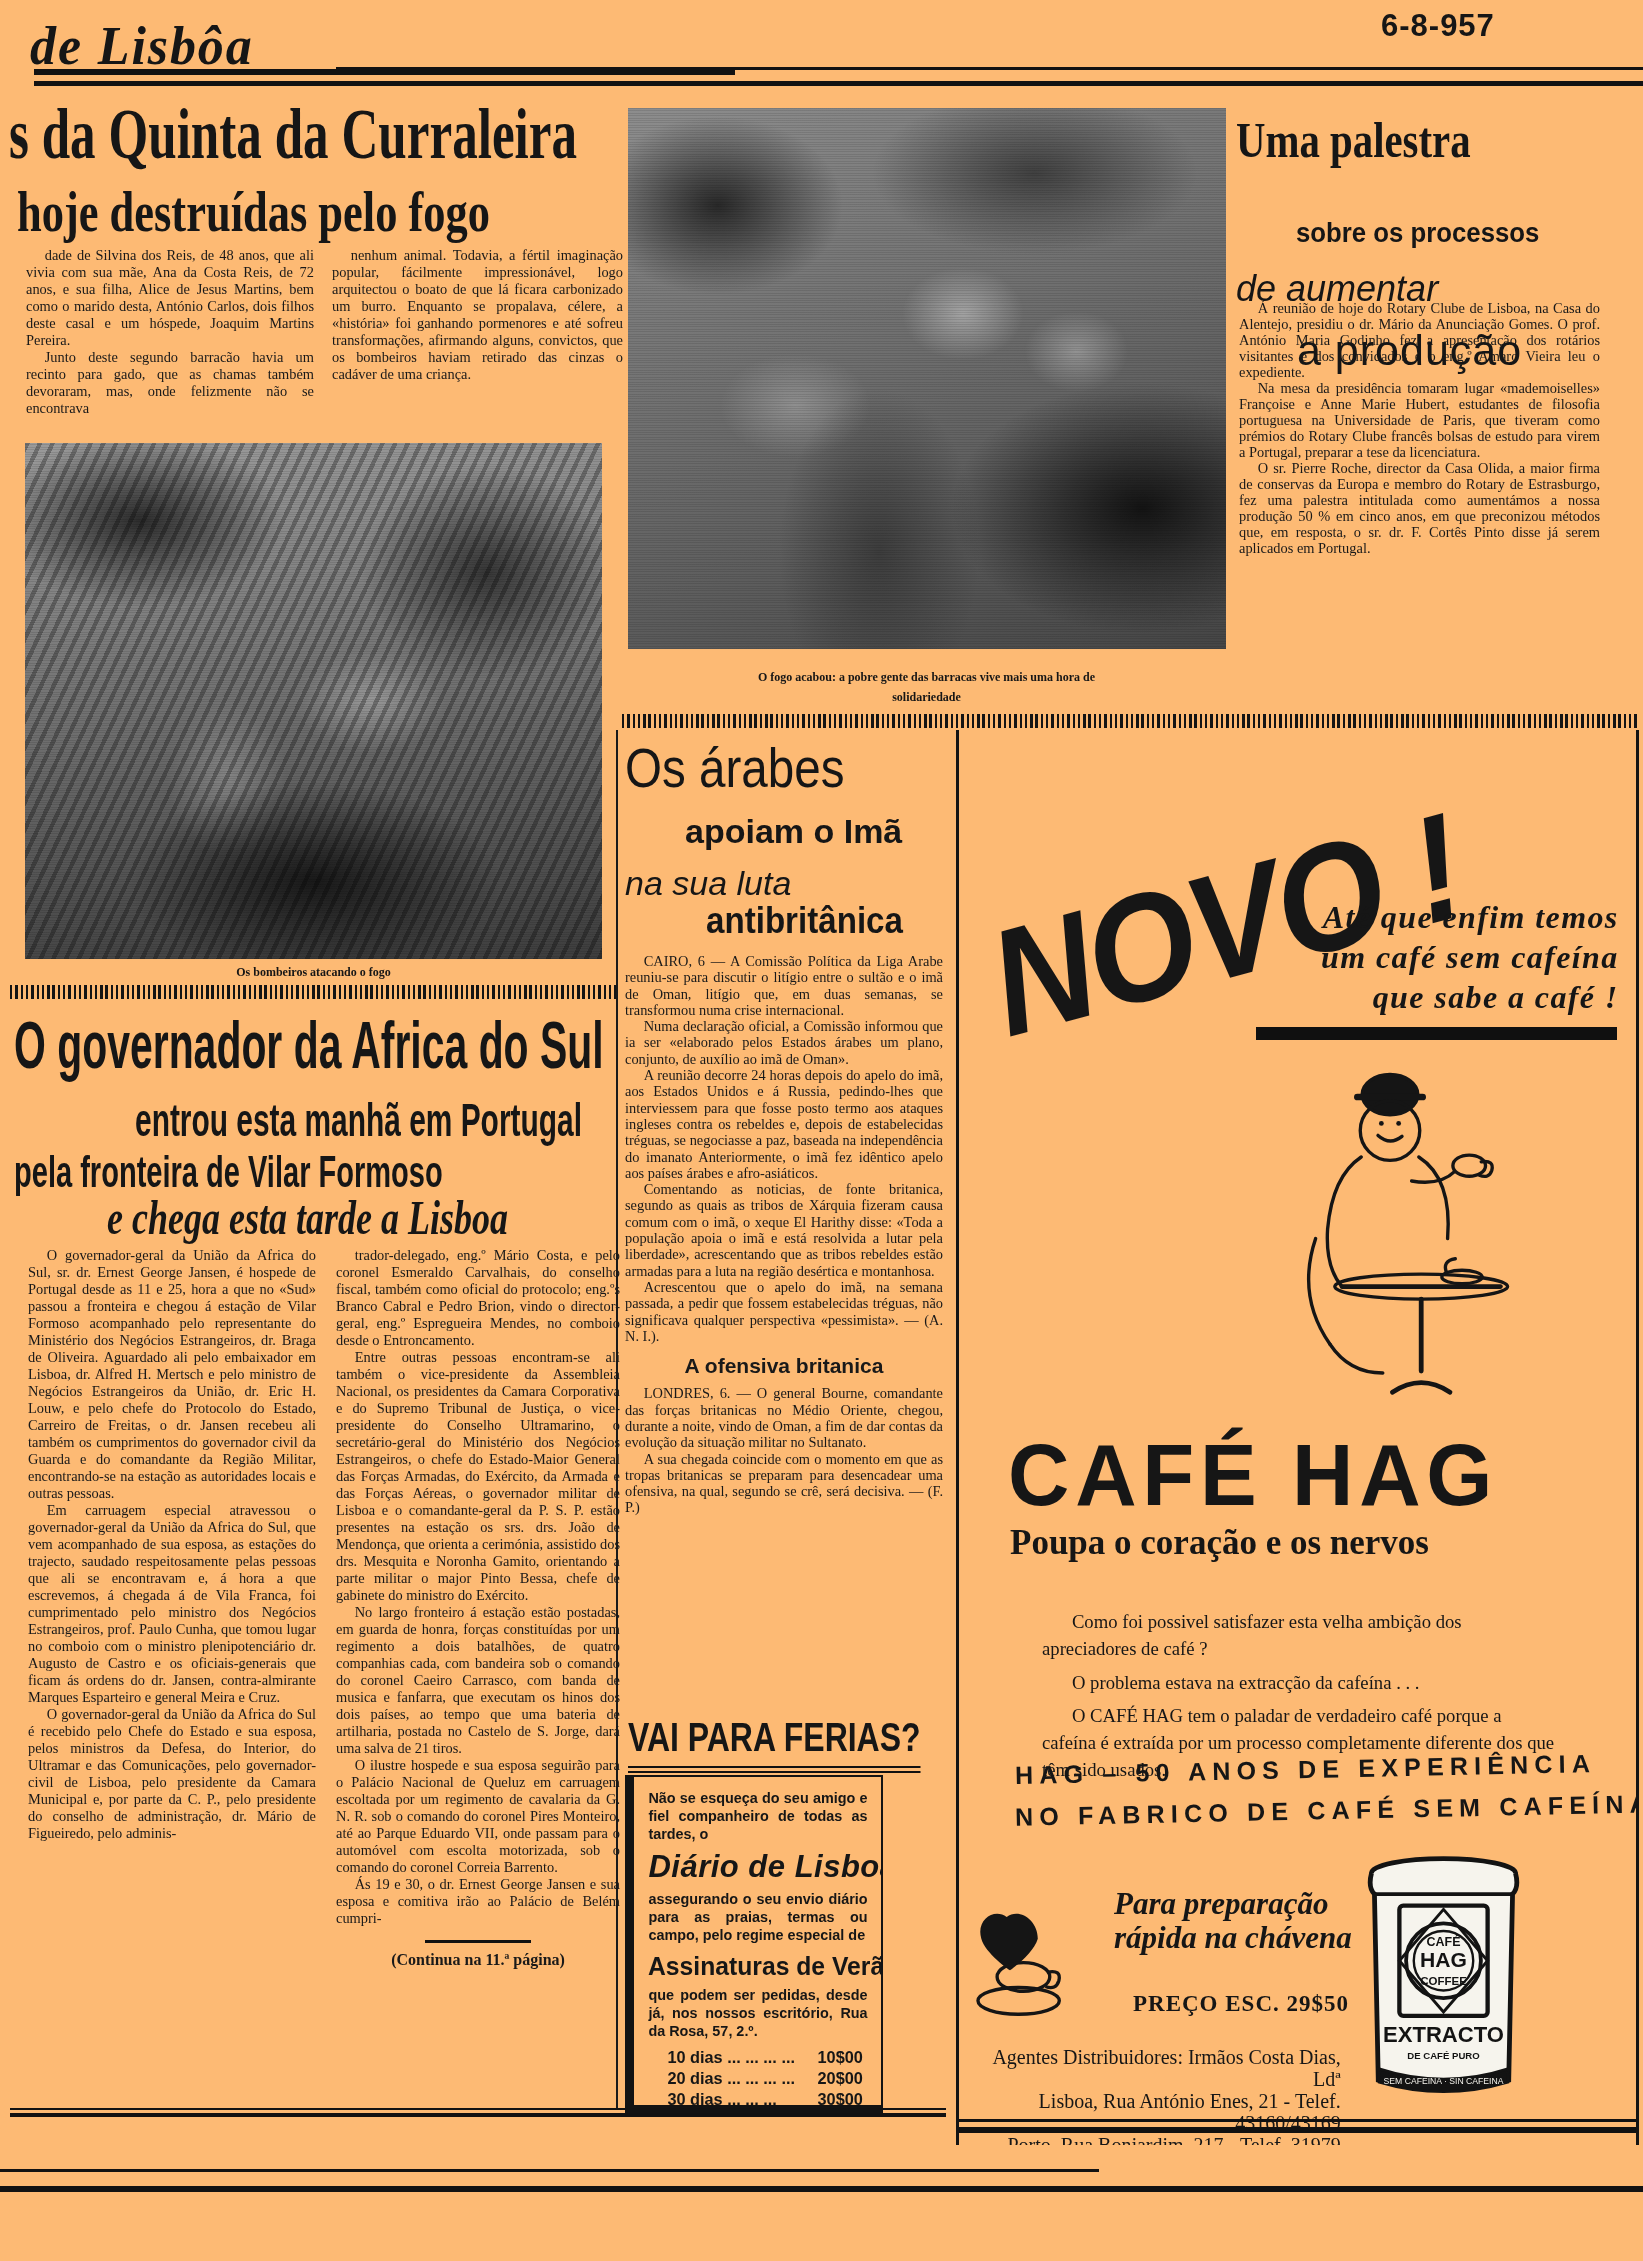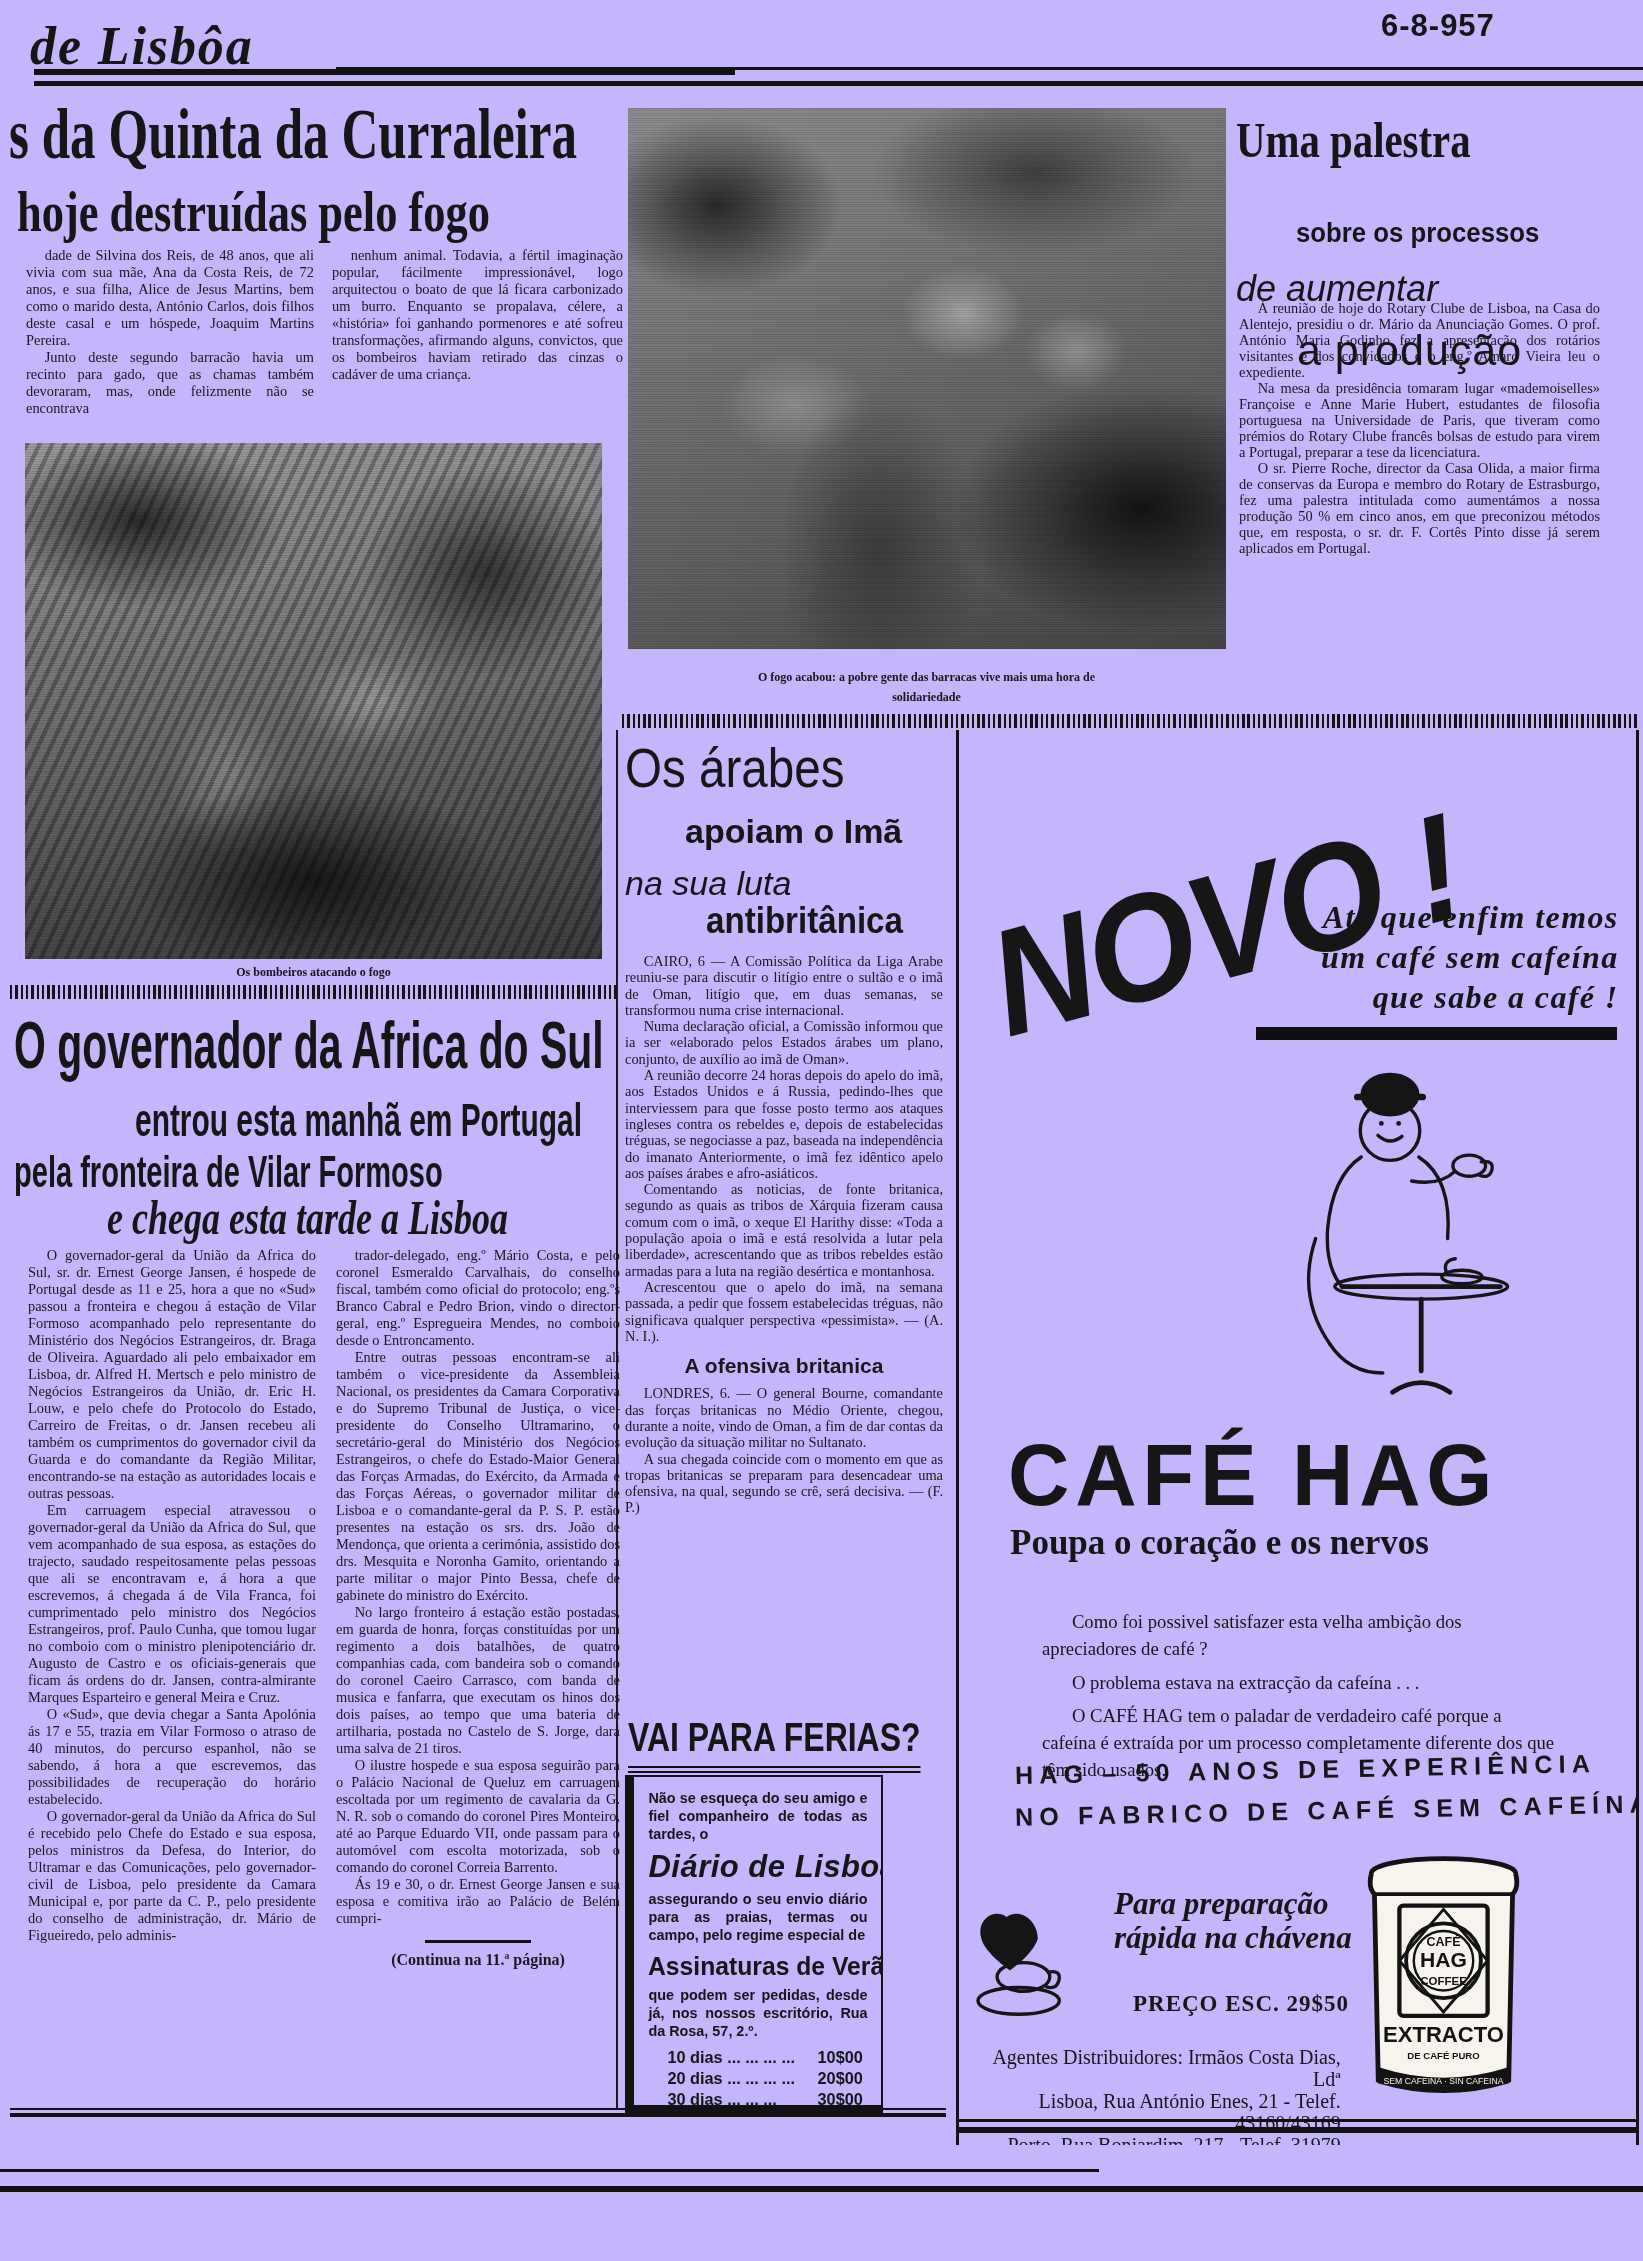--- a/index.html
+++ b/index.html
@@ -1,20 +1,20 @@
 <!DOCTYPE html>
 <html style="font-size:7.7px"><head>
 <meta charset="utf-8">
 <style>
   * { margin:0; padding:0; box-sizing:border-box; }
   html,body { background:#dddad2; }
   body { font-family:"Liberation Serif", serif; }
   .page {
     position:relative; width:1643px; height:2261px;
-    background:#c4b5fd; color:#161616; overflow:hidden;
+    background:#fdba74; color:#161616; overflow:hidden;
   }
   .nowrap { white-space:nowrap; }
 
   
   .rule { position:absolute; background:#121212; }
   .hatch {
     position:absolute; height:14.4px;
     background:repeating-linear-gradient(90deg,#141414 0 2.4px,transparent 2.4px 5.3px);
   }
   .vrule { position:absolute; width:1.9px; background:#1a1a1a; }
@@ -225,21 +225,20 @@
   <div class="vrule" style="left:616px;top:730px;height:1378px;"></div>
 
   <div class="h-gov1">O governador da Africa do Sul</div>
   <div class="h-gov2">entrou esta manhã em Portugal</div>
   <div class="h-gov3">pela fronteira de Vilar Formoso</div>
   <div class="h-gov4">e chega esta tarde a Lisboa</div>
 
   <div class="col" style="left:28px;top:1247px;width:288px;height:862px;">
       <p>O governador-geral da União da Africa do Sul, sr. dr. Ernest George Jansen, é hospede de Portugal desde as 11 e 25, hora a que no «Sud» passou a fronteira e chegou á estação de Vilar Formoso acompanhado pelo representante do Ministério dos Negócios Estrangeiros, dr. Braga de Oliveira. Aguardado ali pelo embaixador em Lisboa, dr. Alfred H. Mertsch e pelo ministro de Negócios Estrangeiros da União, dr. Eric H. Louw, e pelo chefe do Protocolo do Estado, Carreiro de Freitas, o dr. Jansen recebeu ali também os cumprimentos do governador civil da Guarda e do comandante da Região Militar, encontrando-se na estação as autoridades locais e outras pessoas.</p>
       <p>Em carruagem especial atravessou o governador-geral da União da Africa do Sul, que vem acompanhado de sua esposa, as estações do trajecto, saudado respeitosamente pelas pessoas que ali se encontravam e, á hora a que escrevemos, á chegada á de Vila Franca, foi cumprimentado pelo ministro dos Negócios Estrangeiros, prof. Paulo Cunha, que tomou lugar no comboio com o ministro plenipotenciário dr. Augusto de Castro e os oficiais-generais que ficam ás ordens do dr. Jansen, contra-almirante Marques Esparteiro e general Meira e Cruz.</p>
-      <p>O «Sud», que devia chegar a Santa Apolónia ás 17 e 55, trazia em Vilar Formoso o atraso de 40 minutos, do percurso espanhol, não se sabendo, á hora a que escrevemos, das possibilidades de recuperação do horário estabelecido.</p>
       <p>O governador-geral da União da Africa do Sul é recebido pelo Chefe do Estado e sua esposa, pelos ministros da Defesa, do Interior, do Ultramar e das Comunicações, pelo governador-civil de Lisboa, pelo presidente da Camara Municipal e, por parte da C. P., pelo presidente do conselho de administração, dr. Mário de Figueiredo, pelo adminis-</p>
     </div>
   <div class="col" style="left:336px;top:1247px;width:284px;height:862px;">
     <div>
         <p>trador-delegado, eng.º Mário Costa, e pelo coronel Esmeraldo Carvalhais, do conselho fiscal, também como oficial do protocolo; eng.ºs Branco Cabral e Pedro Brion, vindo o director-geral, eng.º Espregueira Mendes, no comboio desde o Entroncamento.</p>
         <p>Entre outras pessoas encontram-se ali também o vice-presidente da Assembleia Nacional, os presidentes da Camara Corporativa e do Supremo Tribunal de Justiça, o vice-presidente do Conselho Ultramarino, o secretário-geral do Ministério dos Negócios Estrangeiros, o chefe do Estado-Maior General das Forças Armadas, do Exército, da Armada e das Forças Aéreas, o governador militar de Lisboa e o comandante-geral da P. S. P. estão presentes na estação os srs. drs. João de Mendonça, que orienta a cerimónia, assistido dos drs. Mesquita e Noronha Gamito, orientando a parte militar o major Pinto Bessa, chefe de gabinete do ministro do Exército.</p>
         <p>No largo fronteiro á estação estão postadas, em guarda de honra, forças constituídas por um regimento a dois batalhões, de quatro companhias cada, com bandeira sob o comando do coronel Caeiro Carrasco, com banda de musica e fanfarra, que executam os hinos dos dois países, ao tempo que uma bateria de artilharia, postada no Castelo de S. Jorge, dará uma salva de 21 tiros.</p>
         <p>O ilustre hospede e sua esposa seguirão para o Palácio Nacional de Queluz em carruagem escoltada por um regimento de cavalaria da G. N. R. sob o comando do coronel Pires Monteiro, até ao Parque Eduardo VII, onde passam para o automóvel com escolta motorizada, sob o comando do coronel Correia Barrento.</p>
         <p>Ás 19 e 30, o dr. Ernest George Jansen e sua esposa e comitiva irão ao Palácio de Belém cumpri-</p>
       </div>

